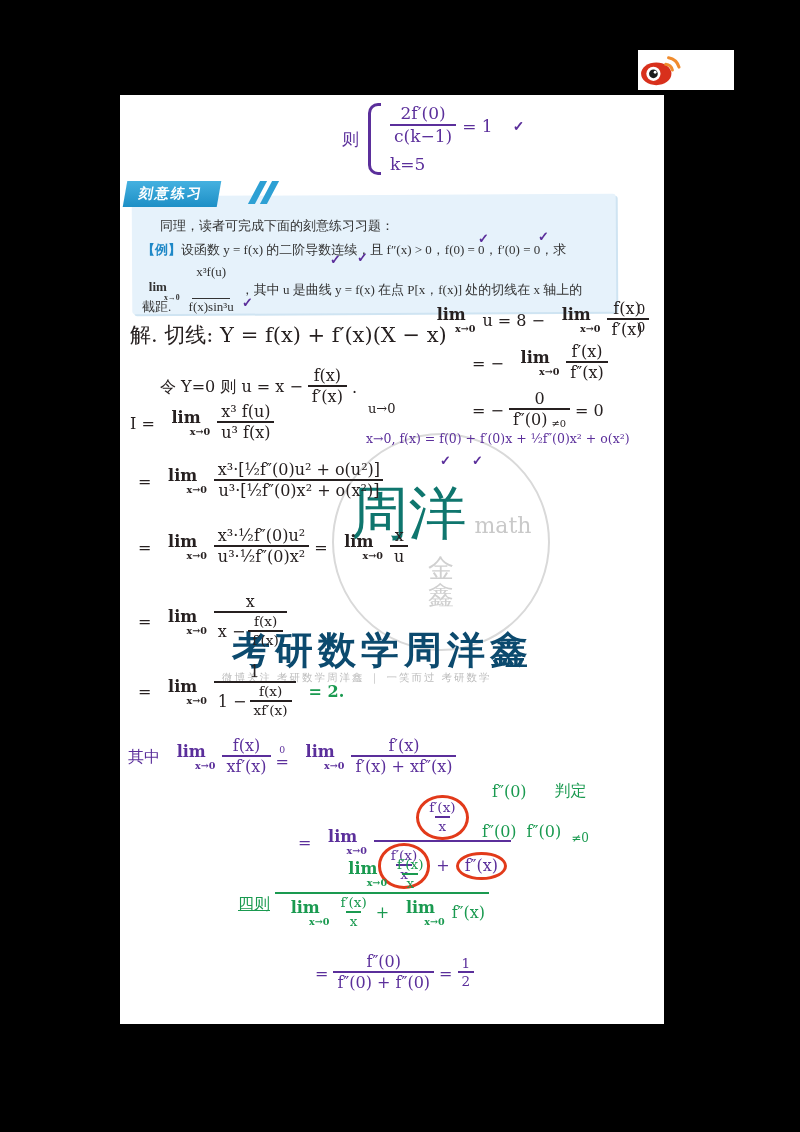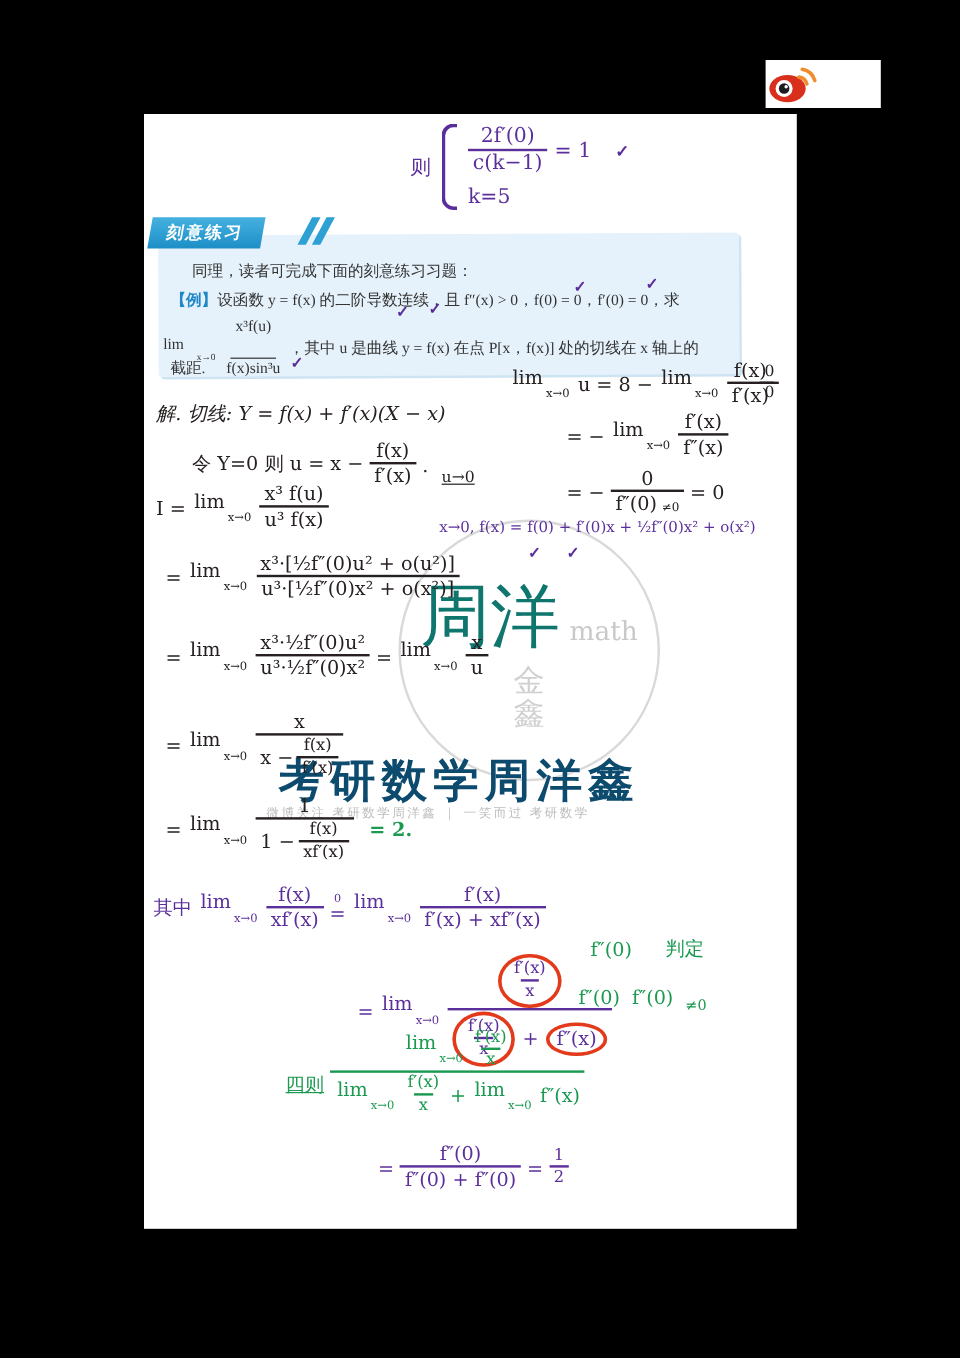--- a/index.html
+++ b/index.html
@@ -37,21 +37,21 @@
              font-size:13px;color:#333;white-space:nowrap;}
 
   
   .hw{position:absolute;display:flex;align-items:center;gap:5px;white-space:nowrap;z-index:3;
       font-family:"DejaVu Serif",serif;font-size:16px;color:#262020;}
   .ink-purple{color:#5b2f9b;}
   .ink-green{color:#1a9a50;}
   .frac{display:inline-flex;flex-direction:column;align-items:center;vertical-align:middle;line-height:1.15;}
   .fnum{padding:0 4px;}
   .fden{border-top:2px solid currentColor;padding:1px 4px;display:flex;align-items:center;gap:3px;}
-  .lim{display:inline-flex;flex-direction:column;align-items:flex-start;line-height:1;margin:0 2px;}
+  .lim{display:inline-flex;flex-direction:column;align-items:center;line-height:1;margin:0 2px;font-weight:bold;}
   .lim .limsub{font-size:0.60em;margin-top:1px;margin-left:28px;}
   .subsc{font-size:0.62em;align-self:flex-end;margin-top:6px;margin-left:1px;}
   .circ{border:3px solid #e23a1a;border-radius:50%;padding:2px 6px;display:inline-flex;}
   .small{font-size:13px;}
   .check{position:absolute;color:#5b2f9b;font-size:13px;font-weight:bold;z-index:4;}
   .brace{width:10px;height:66px;border-left:3px solid #5b2f9b;border-top:3px solid #5b2f9b;
          border-bottom:3px solid #5b2f9b;border-radius:10px 0 0 10px;margin:0 4px;}
   .eqstack{display:inline-flex;flex-direction:column;align-items:center;line-height:1;}
   .eqstack .etop{font-size:0.58em;}
 </style>
@@ -171,21 +171,21 @@
       <span class="frac">
         <span class="fnum">0</span>
         <span class="fden">
           <span>f″(0)</span>
           <span class="subsc">≠0</span>
         </span>
       </span>
       <span>= 0</span>
     </div>
 
-    <div class="hw" style="left:10px;top:240px;font-size:16px;font-style:italic;">
+    <div class="hw" style="left:10px;top:226px;font-size:21px;">
       <span>解. 切线: Y = f(x) + f′(x)(X − x)</span>
     </div>
     <div class="hw" style="left:40px;top:272px;">
       <span>令 Y=0 则 u = x −</span>
       <span class="frac">
         <span class="fnum">f(x)</span>
         <span class="fden">f′(x)</span>
       </span>
       <span>.</span>
     </div>
@@ -193,21 +193,21 @@
       <span>I =</span>
       <span class="lim">
         <span>lim</span>
         <span class="limsub">x→0</span>
       </span>
       <span class="frac">
         <span class="fnum">x³ f(u)</span>
         <span class="fden">u³ f(x)</span>
       </span>
     </div>
-    <div class="hw small" style="left:248px;top:296px;text-decoration:underline;">
+    <div class="hw small" style="left:248px;top:306px;">
       <span>u→0</span>
     </div>
     <div class="hw ink-purple" style="left:246px;top:336px;font-size:12.5px;">
       <span>x→0,  f(x) = f(0) + f′(0)x + ½f″(0)x² + o(x²)</span>
     </div>
     <div class="hw" style="left:18px;top:366px;">
       <span>=</span>
       <span class="lim">
         <span>lim</span>
         <span class="limsub">x→0</span>

